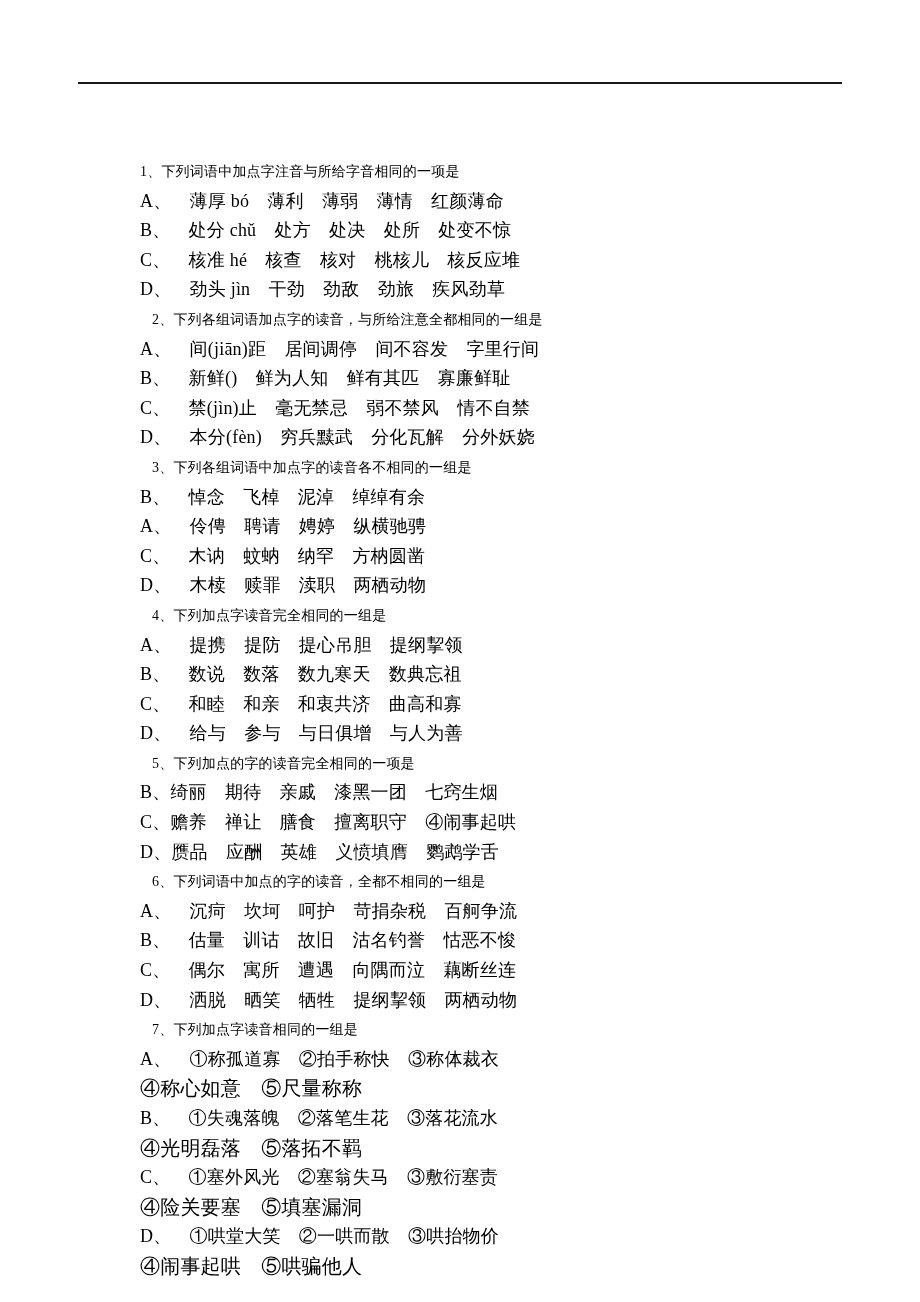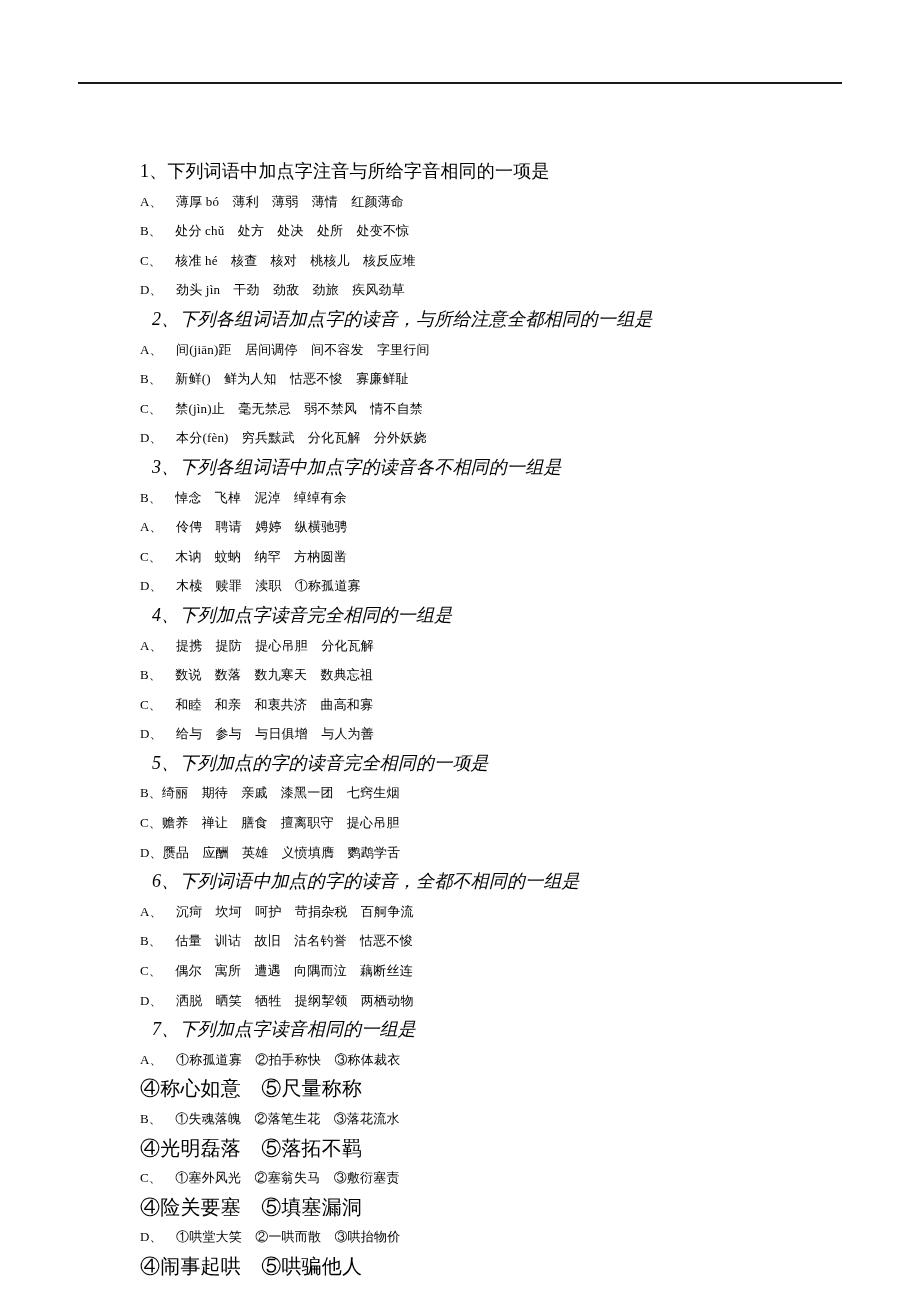--- a/index.html
+++ b/index.html
@@ -40,32 +40,31 @@
     left: 140px;
     top: 157px;
     width: 730px;
   }
 
   .question-block {
     margin: 0 0 0 0;
   }
 
   .q-stem {
-    font-size: 18px;
+    font-size: 14px;
     line-height: 29.6px;
     white-space: pre;
     letter-spacing: 0.2px;
   }
   .q-stem.indented {
     text-indent: 12px;
-    font-style: italic;
   }
 
   .opt-line {
-    font-size: 13px;
+    font-size: 18px;
     line-height: 29.6px;
     white-space: pre;
     letter-spacing: 0.2px;
   }
 
   .cont-line {
     font-size: 20px;
     line-height: 29.6px;
     white-space: pre;
     letter-spacing: 0.2px;
@@ -84,45 +83,45 @@
       <div class="q-stem">1、下列词语中加点字注音与所给字音相同的一项是</div>
       <div class="opt-line">A、　薄厚 bó　薄利　薄弱　薄情　红颜薄命</div>
       <div class="opt-line">B、　处分 chǔ　处方　处决　处所　处变不惊</div>
       <div class="opt-line">C、　核准 hé　核查　核对　桃核儿　核反应堆</div>
       <div class="opt-line">D、　劲头 jìn　干劲　劲敌　劲旅　疾风劲草</div>
     </div>
 
     <div class="question-block">
       <div class="q-stem indented">2、下列各组词语加点字的读音，与所给注意全都相同的一组是</div>
       <div class="opt-line">A、　间(jiān)距　居间调停　间不容发　字里行间</div>
-      <div class="opt-line">B、　新鲜()　鲜为人知　怙恶不悛　寡廉鲜耻</div>
+      <div class="opt-line">B、　新鲜()　鲜为人知　鲜有其匹　寡廉鲜耻</div>
       <div class="opt-line">C、　禁(jìn)止　毫无禁忌　弱不禁风　情不自禁</div>
       <div class="opt-line">D、　本分(fèn)　穷兵黩武　分化瓦解　分外妖娆</div>
     </div>
 
     <div class="question-block">
       <div class="q-stem indented">3、下列各组词语中加点字的读音各不相同的一组是</div>
       <div class="opt-line">B、　悼念　飞棹　泥淖　绰绰有余</div>
       <div class="opt-line">A、　伶俜　聘请　娉婷　纵横驰骋</div>
       <div class="opt-line">C、　木讷　蚊蚋　纳罕　方枘圆凿</div>
-      <div class="opt-line">D、　木椟　赎罪　渎职　①称孤道寡</div>
+      <div class="opt-line">D、　木椟　赎罪　渎职　两栖动物</div>
     </div>
 
     <div class="question-block">
       <div class="q-stem indented">4、下列加点字读音完全相同的一组是</div>
-      <div class="opt-line">A、　提携　提防　提心吊胆　分化瓦解</div>
+      <div class="opt-line">A、　提携　提防　提心吊胆　提纲挈领</div>
       <div class="opt-line">B、　数说　数落　数九寒天　数典忘祖</div>
       <div class="opt-line">C、　和睦　和亲　和衷共济　曲高和寡</div>
       <div class="opt-line">D、　给与　参与　与日俱增　与人为善</div>
     </div>
 
     <div class="question-block">
       <div class="q-stem indented">5、下列加点的字的读音完全相同的一项是</div>
       <div class="opt-line">B、绮丽　期待　亲戚　漆黑一团　七窍生烟</div>
-      <div class="opt-line">C、赡养　禅让　膳食　擅离职守　提心吊胆</div>
+      <div class="opt-line">C、赡养　禅让　膳食　擅离职守　④闹事起哄</div>
       <div class="opt-line">D、赝品　应酬　英雄　义愤填膺　鹦鹉学舌</div>
     </div>
 
     <div class="question-block">
       <div class="q-stem indented">6、下列词语中加点的字的读音，全都不相同的一组是</div>
       <div class="opt-line">A、　沉疴　坎坷　呵护　苛捐杂税　百舸争流</div>
       <div class="opt-line">B、　估量　训诂　故旧　沽名钓誉　怙恶不悛</div>
       <div class="opt-line">C、　偶尔　寓所　遭遇　向隅而泣　藕断丝连</div>
       <div class="opt-line">D、　洒脱　晒笑　牺牲　提纲挈领　两栖动物</div>
     </div>

